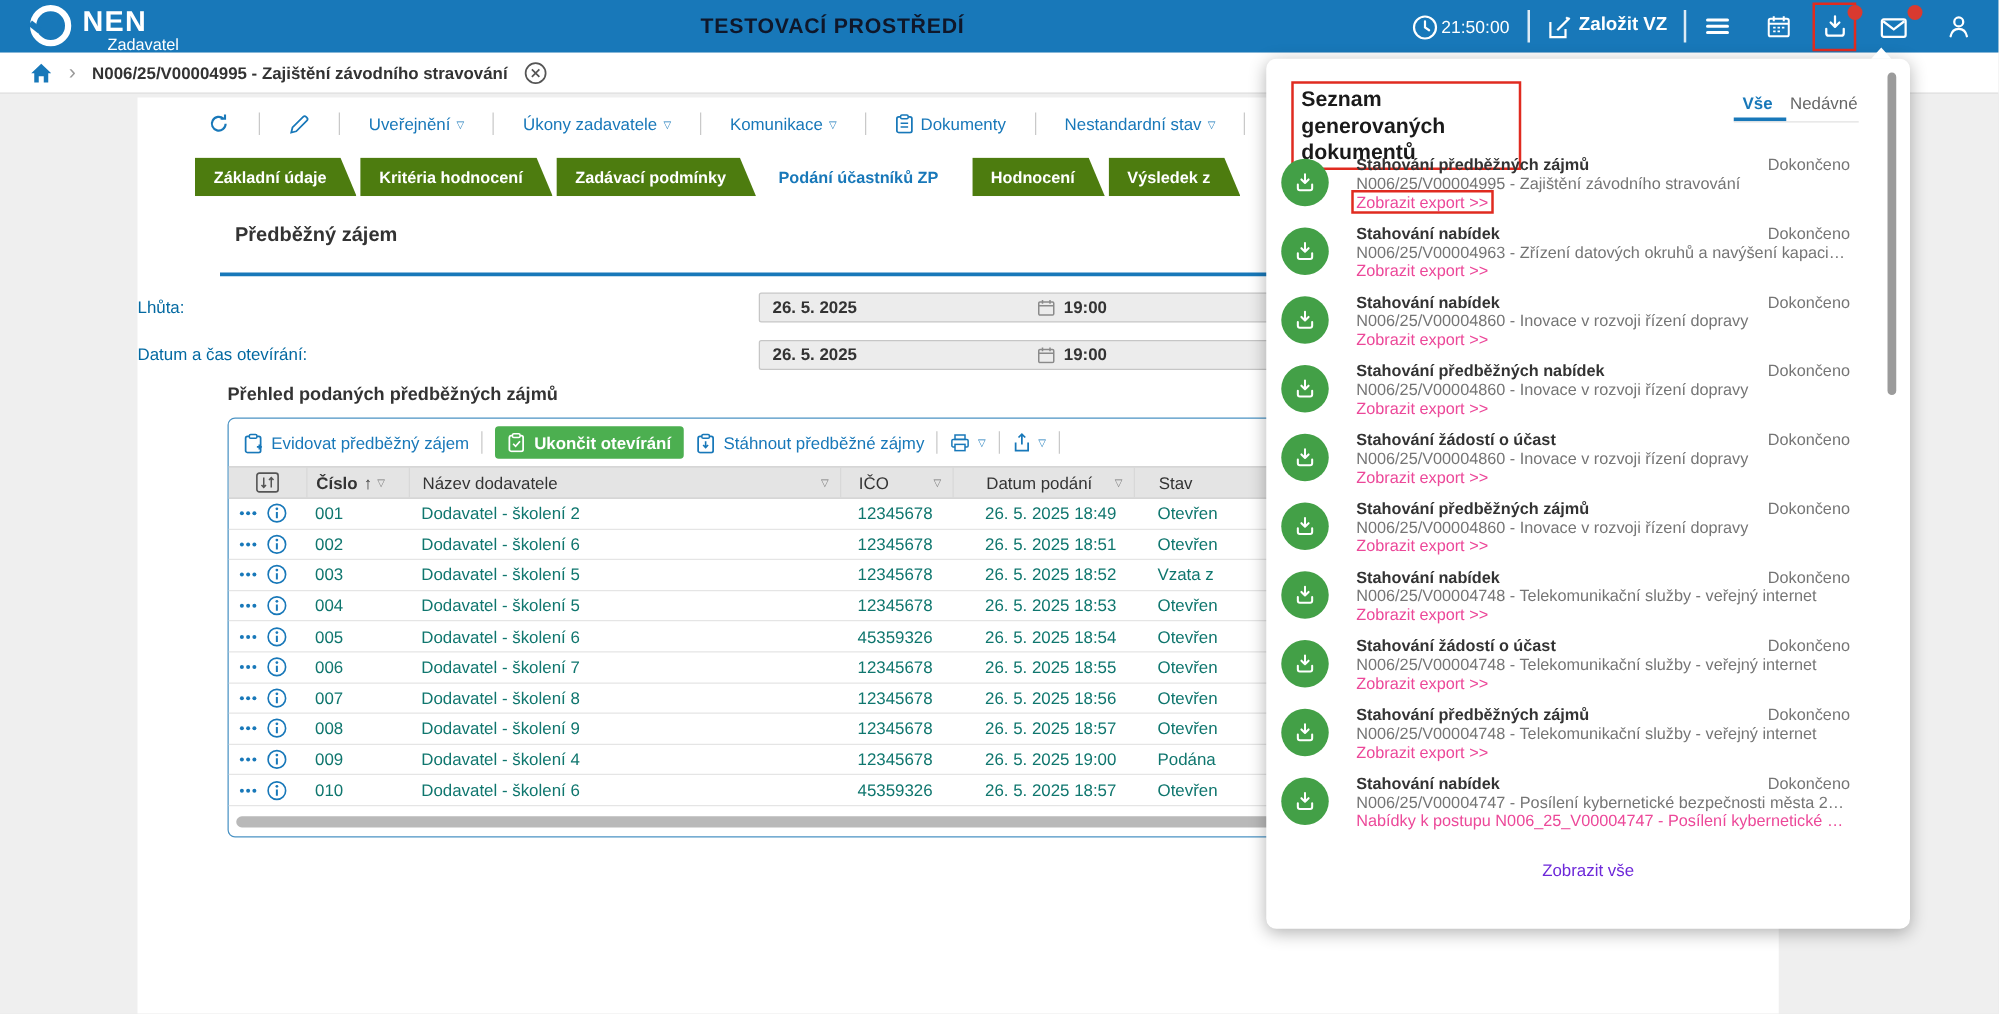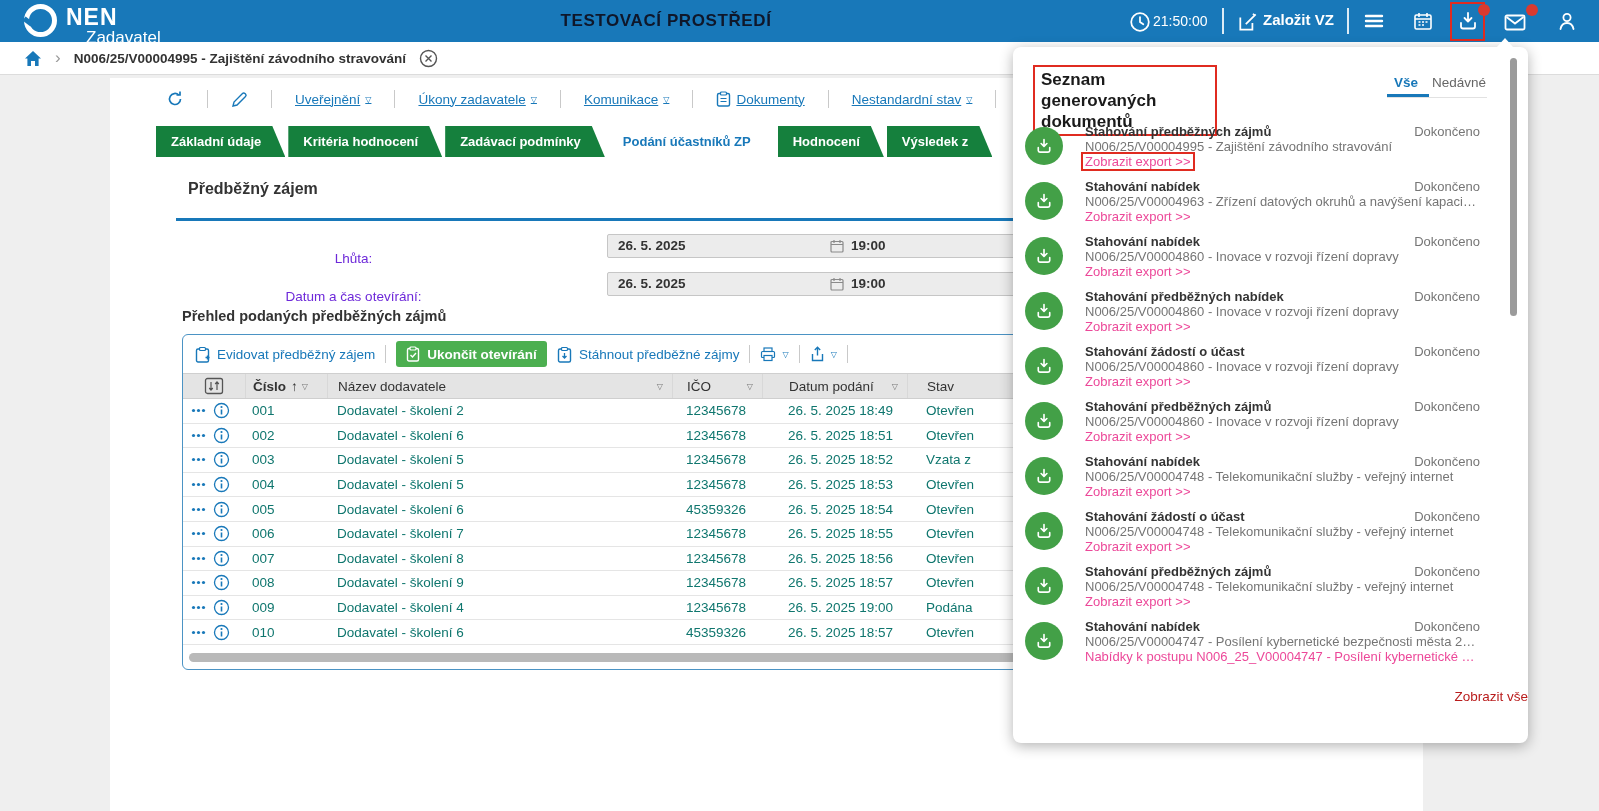--- a/index.html
+++ b/index.html
@@ -5,56 +5,56 @@
   html,body{margin:0;padding:0;background:#e9e9e9;}
   *{box-sizing:border-box;}
   #screen{position:relative;width:1599px;height:811px;overflow:hidden;background:#efefef;
           font-family:"Liberation Sans","DejaVu Sans",sans-serif;color:#333;}
 
   
   .app-header{position:absolute;left:0;top:0;width:1599px;height:42px;background:#1878b9;z-index:40;}
   .brand-logo{position:absolute;left:24px;top:4px;width:33px;height:33px;border:5px solid #fff;border-radius:50%;}
   .brand-logo::after{content:"";position:absolute;left:-6px;top:10px;width:10px;height:5px;background:#1878b9;transform:rotate(38deg);}
   .brand-name{position:absolute;left:66px;top:4px;font-size:23px;font-weight:700;color:#fff;letter-spacing:1px;}
-  .brand-sub{position:absolute;left:86px;top:28px;font-size:17px;color:#fff;}
+  .brand-sub{position:absolute;left:86px;top:28px;font-size:13px;color:#fff;}
   .env-title{position:absolute;left:446px;top:11px;width:440px;text-align:center;color:#0f172a;font-size:17px;font-weight:700;letter-spacing:.6px;}
   .hdr-ic{position:absolute;top:10px;width:22px;height:22px;}
   .hdr-sep{position:absolute;top:8px;width:2px;height:26px;background:rgba(255,255,255,.85);}
   .hdr-clock-txt{position:absolute;left:1153px;top:13px;color:#fff;font-size:14px;}
   .hdr-create-txt{position:absolute;left:1263px;top:11px;color:#fff;font-size:15px;font-weight:700;text-align:center;}
   .notif-dot{position:absolute;top:4px;width:12px;height:12px;border-radius:50%;background:#d93a30;z-index:46;}
   .anno-box{position:absolute;border:2px solid #e02b20;z-index:45;}
   #anno-download{left:1450px;top:2px;width:35px;height:39px;}
 
   
   .crumb-bar{position:absolute;left:0;top:42px;width:1599px;height:33px;background:#fff;border-bottom:1px solid #dcdcdc;
              display:flex;align-items:center;gap:13px;padding-left:24px;z-index:5;}
   .crumb-title{font-size:13.5px;font-weight:700;color:#333;}
   .crumb-chevron{color:#999;font-size:17px;line-height:1;margin-top:-2px;}
 
   
   .content{position:absolute;left:110px;top:78px;width:1313px;height:733px;background:#fff;}
 
   .rec-toolbar{position:absolute;left:56px;top:8px;height:26px;display:flex;align-items:center;gap:23px;
-               color:#1878b9;font-size:13.5px;white-space:nowrap;text-decoration:underline;}
+               color:#1878b9;font-size:13.5px;white-space:nowrap;}
   .rec-toolbar .itm{display:flex;align-items:center;gap:5px;cursor:pointer;}
   .vsep{width:1px;height:18px;background:#c9c9c9;}
   .caret{font-size:8px;color:inherit;position:relative;top:0px;}
 
   
   .tabs{position:absolute;left:46px;top:48px;display:flex;height:31px;}
-  .tab{background:#15803d;color:#fff;font-weight:700;font-size:13px;line-height:31px;padding:0 24px 0 15px;
+  .tab{background:#4d7c0f;color:#fff;font-weight:700;font-size:13px;line-height:31px;padding:0 24px 0 15px;
        margin-right:3px;clip-path:polygon(0 0,calc(100% - 13px) 0,100% 100%,0 100%);white-space:nowrap;cursor:pointer;}
   .tab.active{background:#fff;color:#1878b9;}
 
   
   .sec-title{position:absolute;left:78px;top:102px;font-size:16px;font-weight:700;color:#333;}
   .sec-rule{position:absolute;left:66px;top:140px;width:1220px;height:3px;background:#1878b9;}
   .form-row{position:absolute;left:0;height:24px;width:1100px;}
-  .f-label{position:absolute;left:0;width:487px;text-align:center;line-height:24px;font-size:13.5px;color:#6d28d9;margin-top:13px;}
+  .f-label{position:absolute;left:0;width:487px;text-align:left;line-height:24px;font-size:13.5px;color:#0369a1;}
   .f-field{position:absolute;left:497px;width:505px;height:24px;background:#ececec;border:1px solid #c6c6c6;border-radius:2px;font-size:13.5px;font-weight:700;color:#333;}
   .f-date{position:absolute;left:10px;line-height:22px;}
   .f-cal{position:absolute;left:222px;top:4px;width:14px;height:14px;}
   .f-time{position:absolute;left:243px;line-height:22px;}
 
   
   .tbl-title{position:absolute;left:72px;top:230px;font-size:14.5px;font-weight:700;color:#333;}
   .grid{position:absolute;left:72px;top:256px;width:1230px;height:336px;border:1px solid #4b93c4;border-radius:6px;background:#fff;}
   .grid-toolbar{height:38px;display:flex;align-items:center;gap:10px;padding:0 12px;font-size:13.5px;white-space:nowrap;}
   .tbtn{display:flex;align-items:center;gap:6px;color:#1878b9;cursor:pointer;}
@@ -93,21 +93,21 @@
   .p-item{position:relative;height:55px;}
   .p-ico{position:absolute;left:12px;top:4px;width:38px;height:38px;border-radius:50%;background:#43a047;
          display:flex;align-items:center;justify-content:center;}
   .p-text{position:absolute;left:72px;top:1px;width:396px;}
   .p-title{font-size:13px;line-height:15px;font-weight:700;color:#333;white-space:nowrap;overflow:hidden;text-overflow:ellipsis;max-width:300px;}
   .p-sub{font-size:13px;line-height:15px;color:#757575;white-space:nowrap;overflow:hidden;text-overflow:ellipsis;max-width:394px;}
   .p-link{display:inline-block;font-size:13px;line-height:15px;color:#ec4899;white-space:nowrap;overflow:hidden;
           text-overflow:ellipsis;max-width:394px;cursor:pointer;}
   .p-link.annotated{outline:2px solid #e02b20;outline-offset:0px;padding:0 2px;margin-left:-2px;}
   .p-status{position:absolute;right:48px;top:1px;font-size:13px;line-height:15px;color:#757575;}
-  .p-footer{position:absolute;left:0;top:642px;width:100%;text-align:right;font-size:13.5px;color:#b91c1c;cursor:pointer;}
+  .p-footer{position:absolute;left:0;top:642px;width:100%;text-align:center;font-size:13.5px;color:#6d28d9;cursor:pointer;}
   .p-scroll{position:absolute;left:497px;top:11px;width:7px;height:258px;border-radius:3.5px;background:#9b9b9b;}
 
   svg{display:block;}
 </style>
 </head>
 <body>
 
 <div id="screen">
 
   <div class="app-header">

